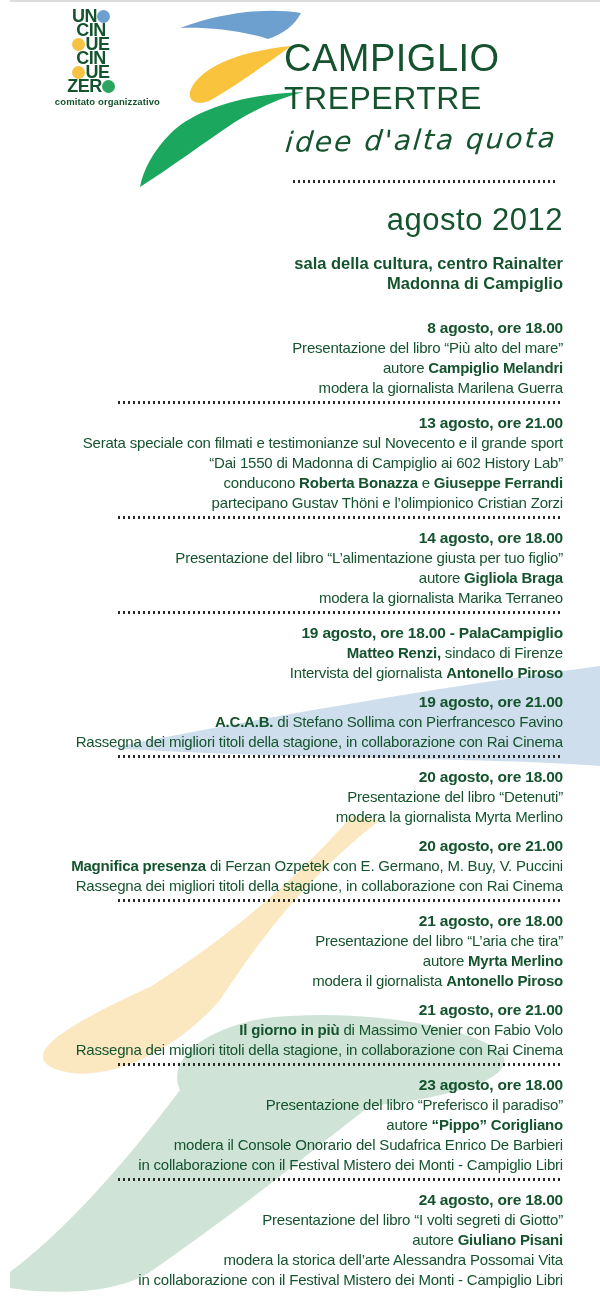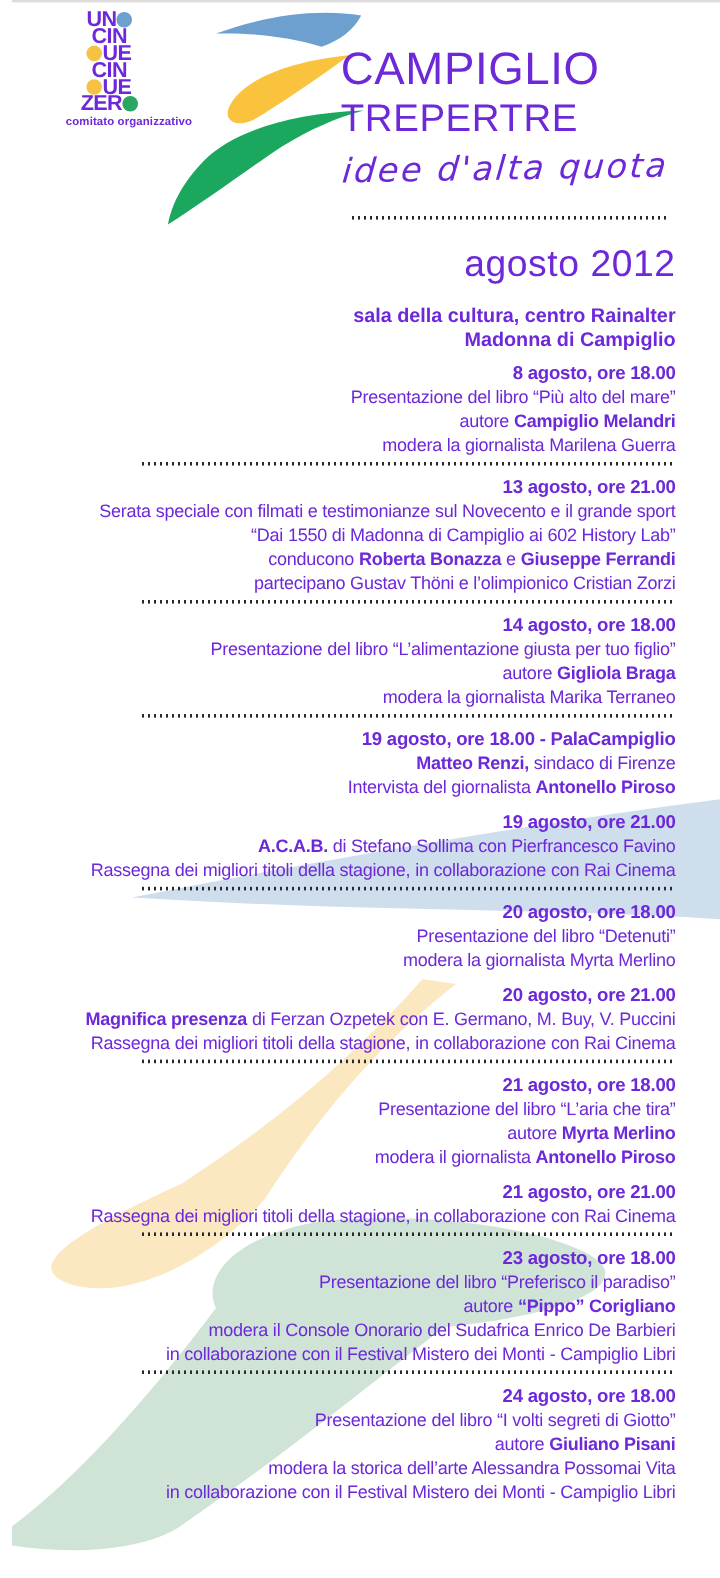--- a/index.html
+++ b/index.html
@@ -1,18 +1,18 @@
 <!DOCTYPE html>
 <html><head>
 <meta charset="utf-8">
 <style>
   html,body{margin:0;padding:0;background:#ffffff;}
   .page{
     position:relative;width:600px;height:1315px;overflow:hidden;background:#fff;
-    font-family:"Liberation Sans",sans-serif;color:#6d28d9;
+    font-family:"Liberation Sans",sans-serif;color:#14532d;
   }
   .bg-art{position:absolute;inset:0;z-index:0;}
   .top-rule{position:absolute;top:0;left:10px;width:590px;height:2px;background:#dcdcdc;z-index:1;}
 
   
   .logo-block{position:absolute;left:46px;top:9px;width:90px;z-index:2;text-align:center;}
   .logo-row{font-weight:bold;font-size:18px;line-height:14px;letter-spacing:-0.5px;white-space:nowrap;}
   .logo-dot{display:inline-block;width:13px;height:13px;border-radius:50%;vertical-align:-1px;}
   .logo-caption{position:absolute;left:30px;top:96px;width:130px;font-size:9.5px;font-weight:bold;
     letter-spacing:0.1px;text-align:right;z-index:2;}
@@ -31,21 +31,21 @@
   .edition{position:absolute;right:37px;top:202px;font-size:31px;letter-spacing:0.5px;z-index:2;}
 
   
   .venue{position:absolute;right:37px;top:253px;text-align:right;font-weight:bold;
     font-size:16.5px;line-height:20px;z-index:2;white-space:nowrap;}
 
   
   .events{position:absolute;right:37px;top:302px;width:545px;text-align:right;z-index:2;
     font-size:15px;line-height:20px;letter-spacing:-0.2px;}
   .event{margin-top:9px;}
-  .event:first-child{margin-top:0;}
+  .event:first-child{margin-top:16px;}
   .event-date{font-weight:bold;font-size:15.5px;}
   .b{font-weight:bold;}
   .event-sep{width:445px;margin:3px 0 2px auto;}
 </style>
 </head>
 <body>
 
 <div class="page">
 
   <svg class="bg-art" width="600" height="1315" viewBox="0 0 600 1315" aria-hidden="true">
@@ -134,20 +134,21 @@
         <div class="dotline event-sep"></div>
       </div>
       <div class="event">
         <div class="event-date">21 agosto, ore 18.00</div>
         <div class="event-line"><span>Presentazione del libro “L’aria che tira”</span></div>
         <div class="event-line"><span>autore </span><span class="b">Myrta Merlino</span></div>
         <div class="event-line"><span>modera il giornalista </span><span class="b">Antonello Piroso</span></div>
       </div>
       <div class="event">
         <div class="event-date">21 agosto, ore 21.00</div>
+        <div class="event-line"><span class="b">Il giorno in più</span><span> di Massimo Venier con Fabio Volo</span></div>
         <div class="event-line"><span>Rassegna dei migliori titoli della stagione, in collaborazione con Rai Cinema</span></div>
         <div class="dotline event-sep"></div>
       </div>
       <div class="event">
         <div class="event-date">23 agosto, ore 18.00</div>
         <div class="event-line"><span>Presentazione del libro “Preferisco il paradiso”</span></div>
         <div class="event-line"><span>autore </span><span class="b">“Pippo” Corigliano</span></div>
         <div class="event-line"><span>modera il Console Onorario del Sudafrica Enrico De Barbieri</span></div>
         <div class="event-line"><span>in collaborazione con il Festival Mistero dei Monti - Campiglio Libri</span></div>
         <div class="dotline event-sep"></div>

